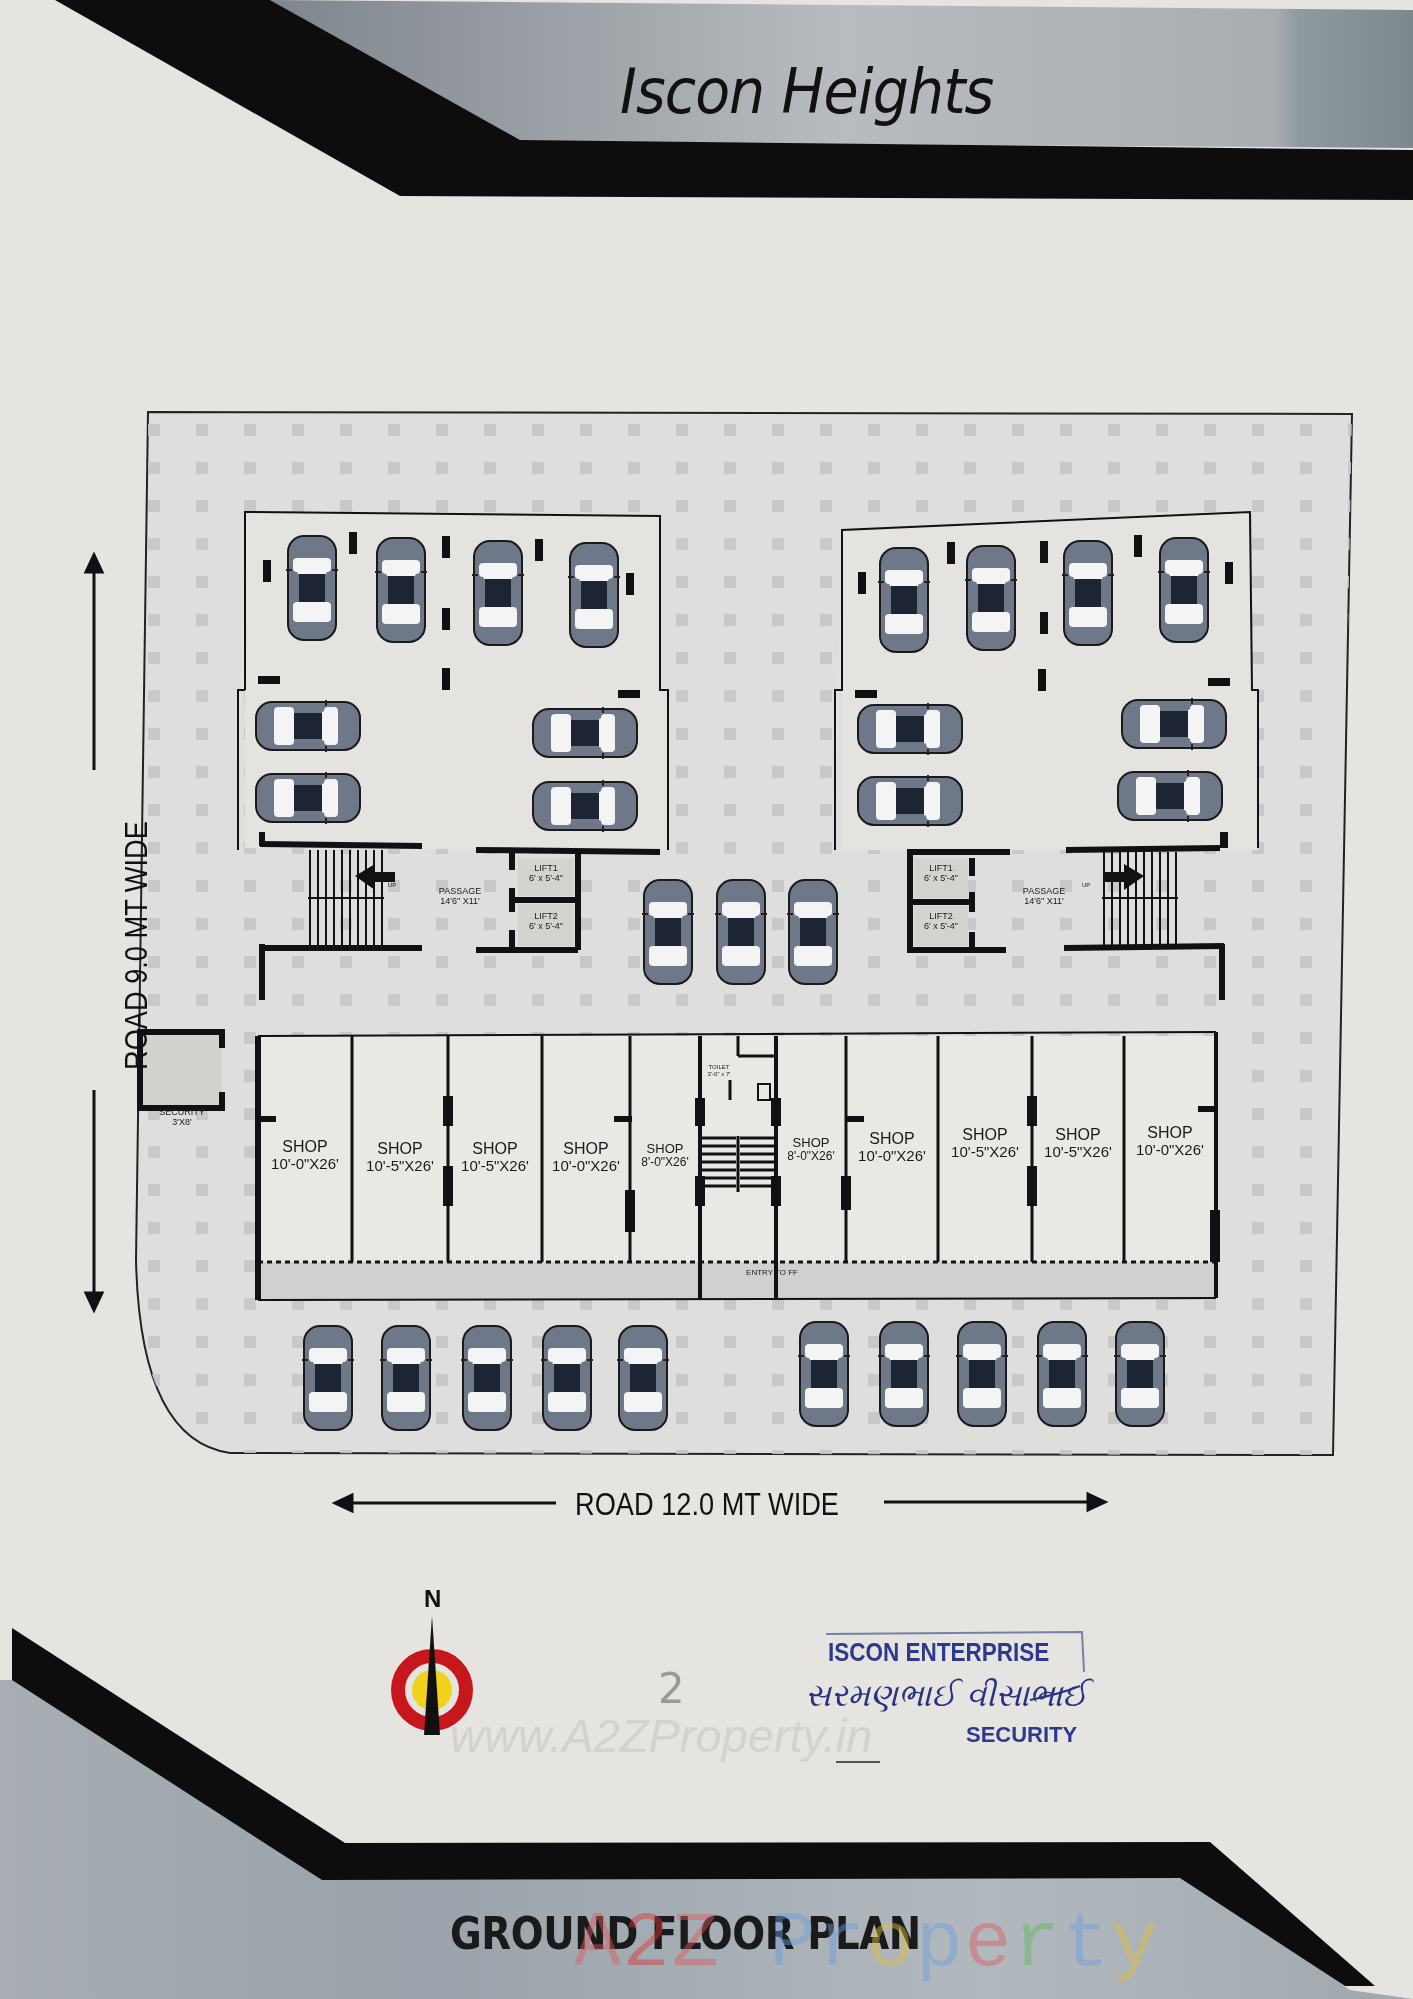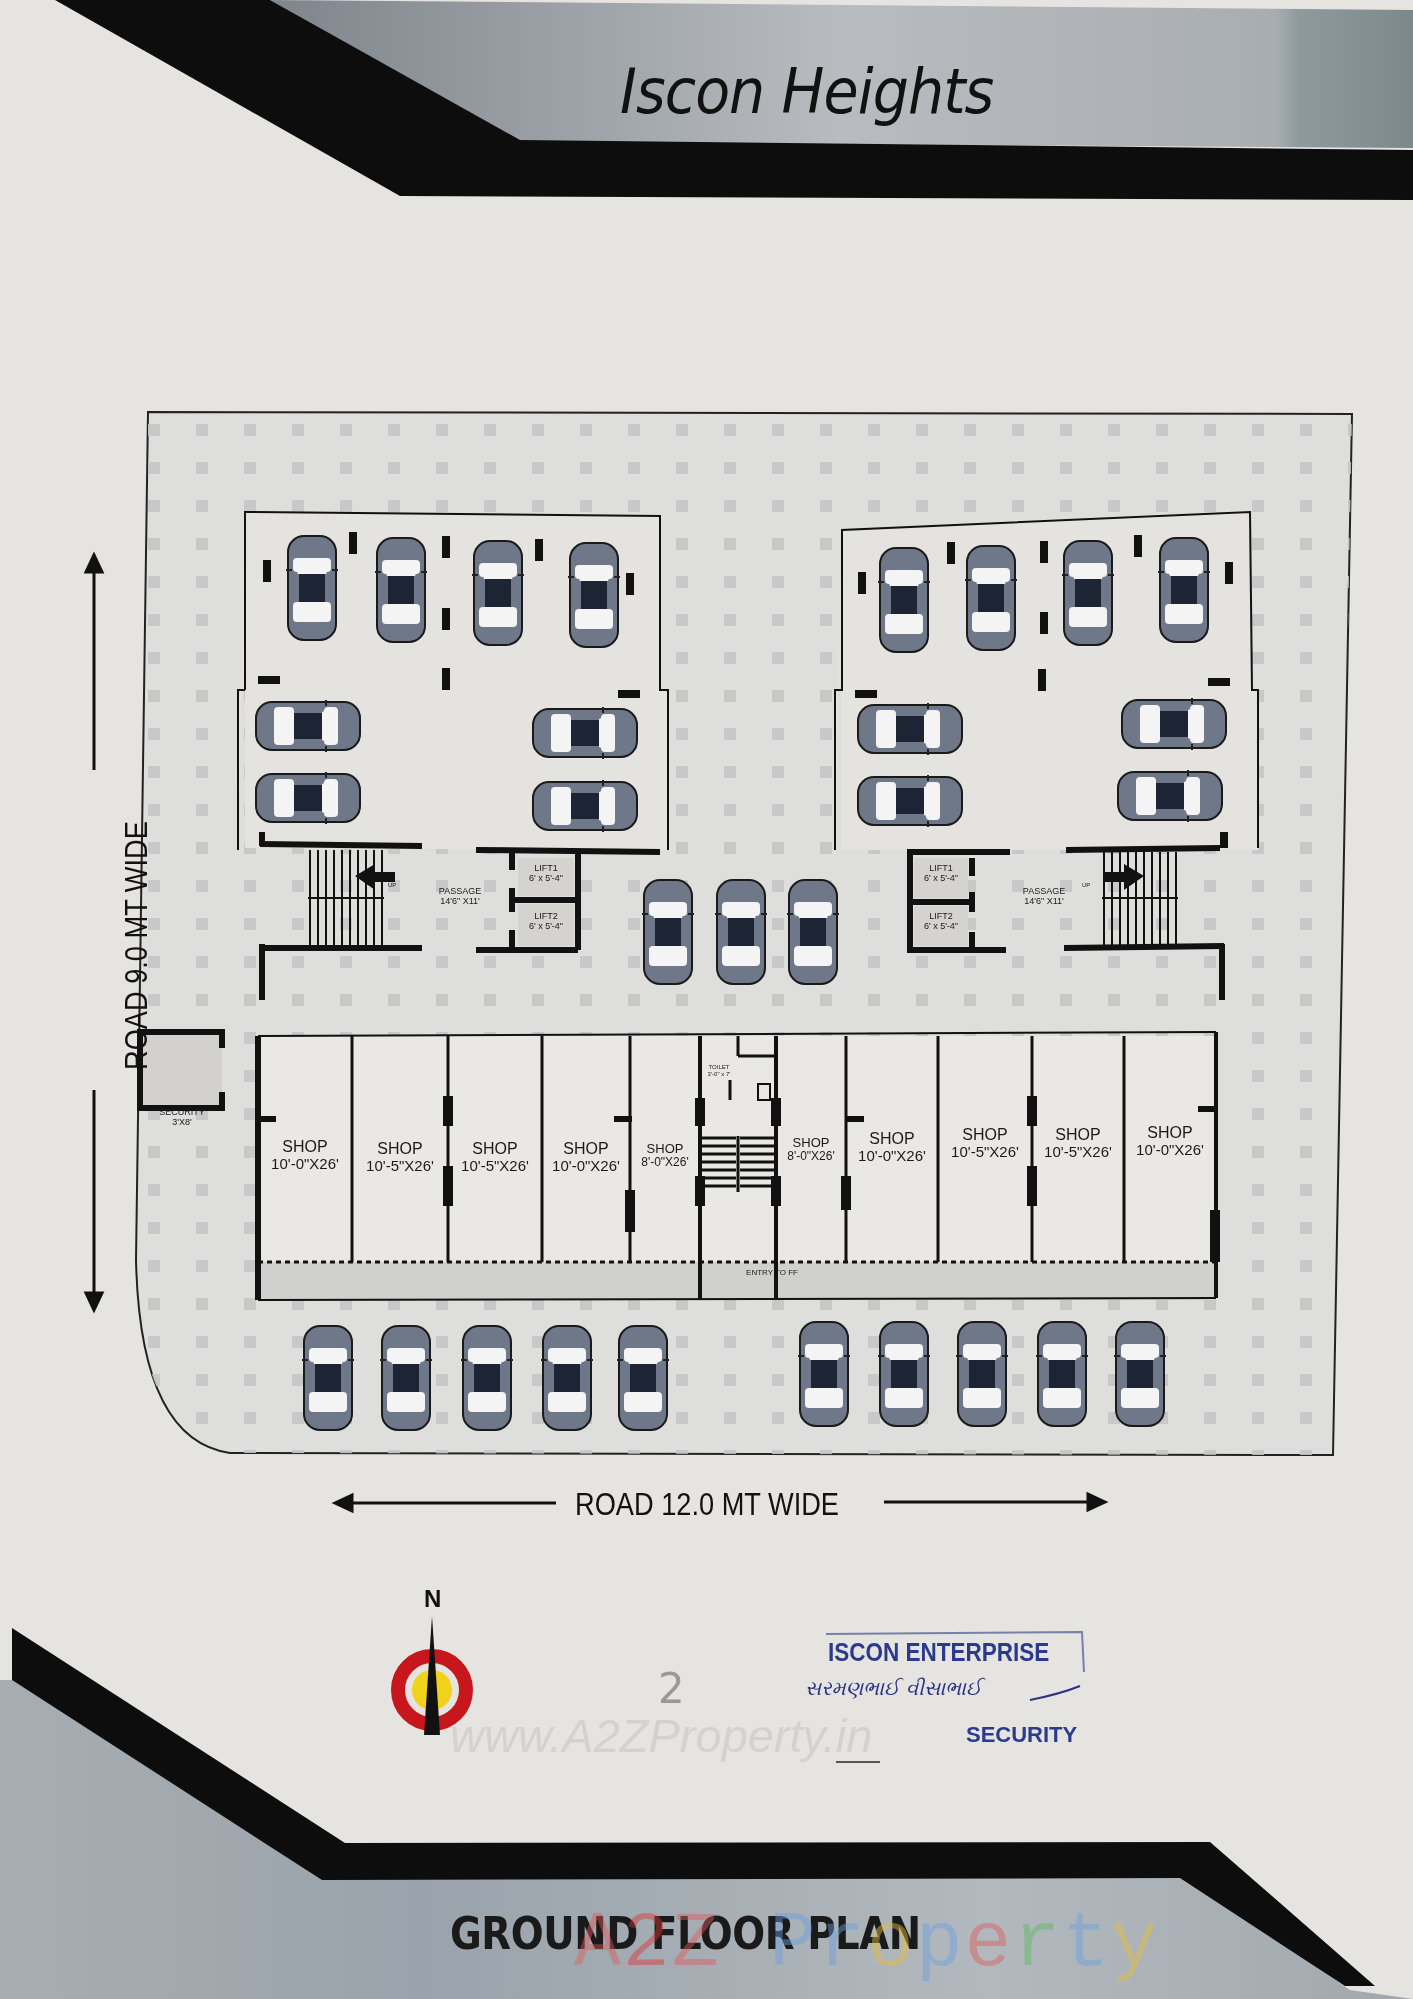--- a/index.html
+++ b/index.html
@@ -43,21 +43,21 @@
     transform:scaleX(0.85); transform-origin:left top; letter-spacing:0px;
   }
   .road-v {
     position:absolute; left:118px; top:1070px; font-size:32px; color:#111;
     transform:rotate(-90deg) scaleX(0.85); transform-origin:left top; white-space:nowrap;
   }
   .stamp {
     position:absolute; left:828px; top:1638px; font-size:25px; font-weight:bold; color:#2b3a8c;
     transform:scaleX(0.9); transform-origin:left top;
   }
-  .stamp-sign { position:absolute; left:805px; top:1676px; font-size:20px; color:#2a3380; font-family:"DejaVu Serif", serif; font-style:italic; }
+  .stamp-sign { position:absolute; left:805px; top:1676px; font-size:32px; color:#2a3380; font-family:"DejaVu Serif", serif; font-style:italic; }
   .stamp-partner { position:absolute; left:966px; top:1722px; font-size:22px; font-weight:bold; color:#2b3a8c; }
   .page-num { position:absolute; left:658px; top:1664px; font-size:42px; color:#999; font-family:"DejaVu Sans", sans-serif; }
   .north-n { position:absolute; left:424px; top:1585px; font-size:24px; font-weight:bold; color:#111; }
 </style>
 </head>
 <body>
 
 <svg width="1413" height="220">
   <defs>
     <linearGradient id="tg" x1="0" x2="1" y1="0" y2="0">

